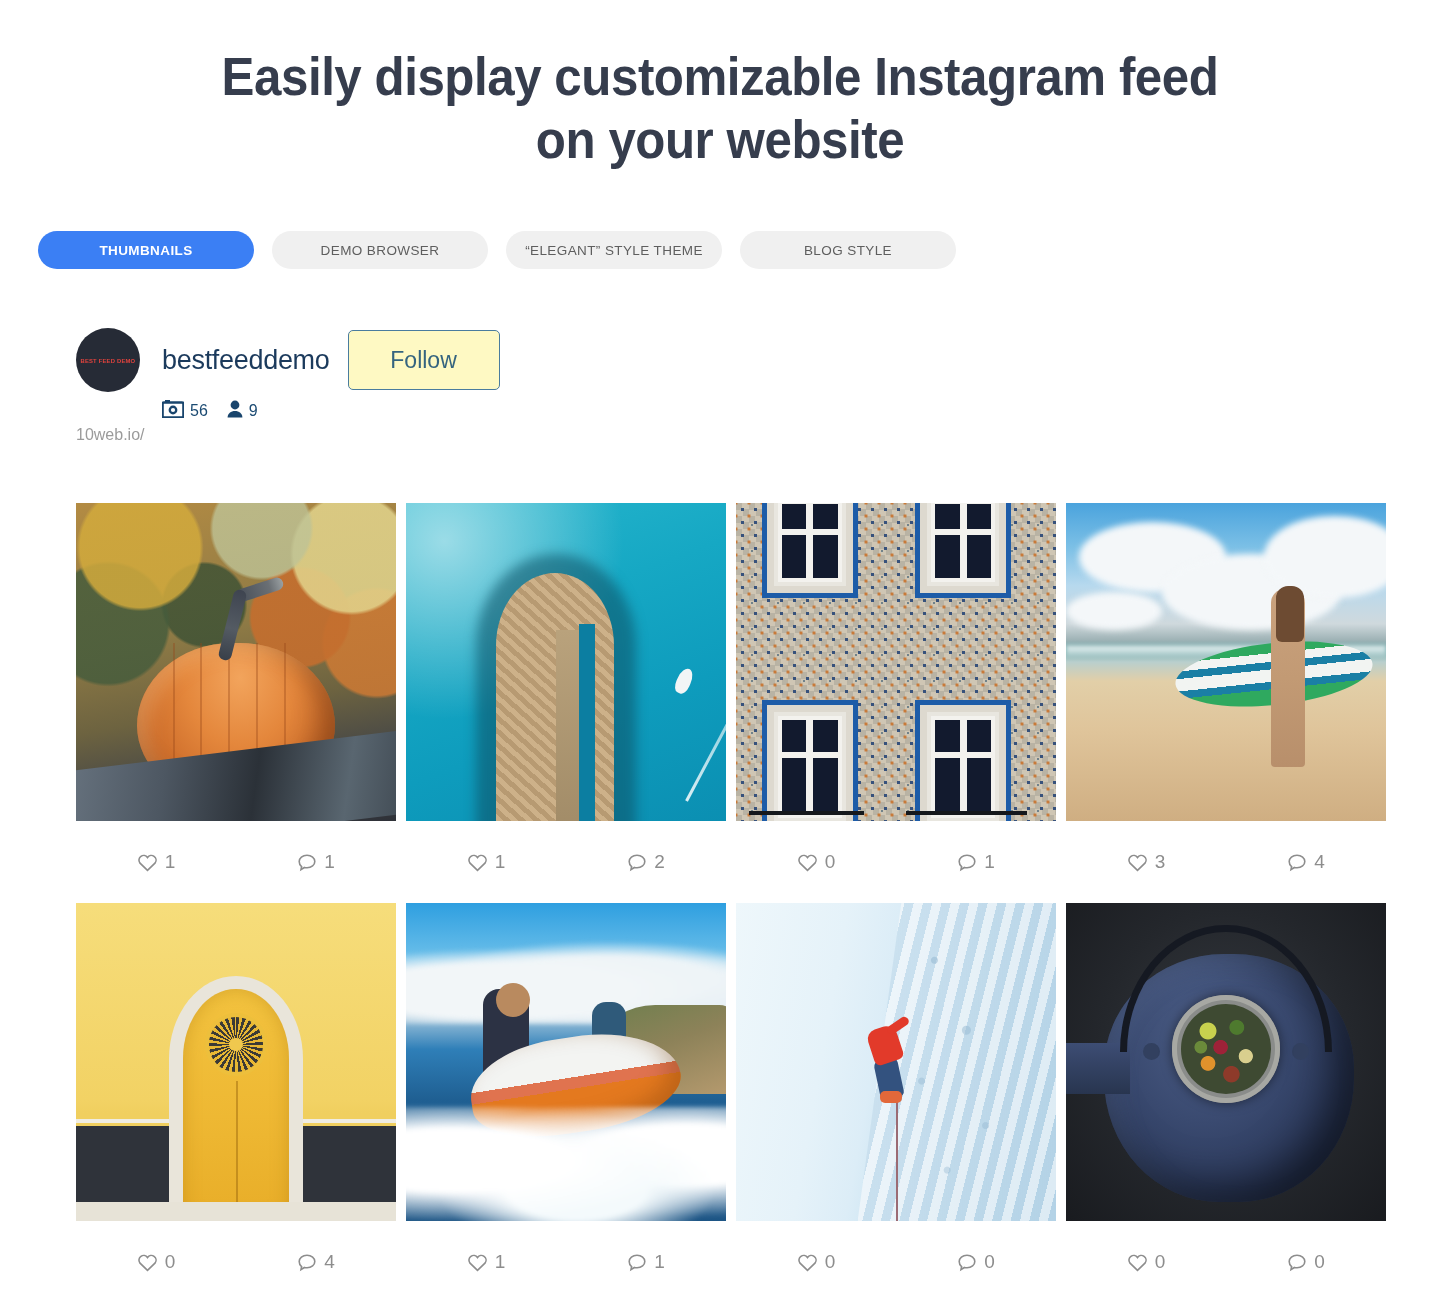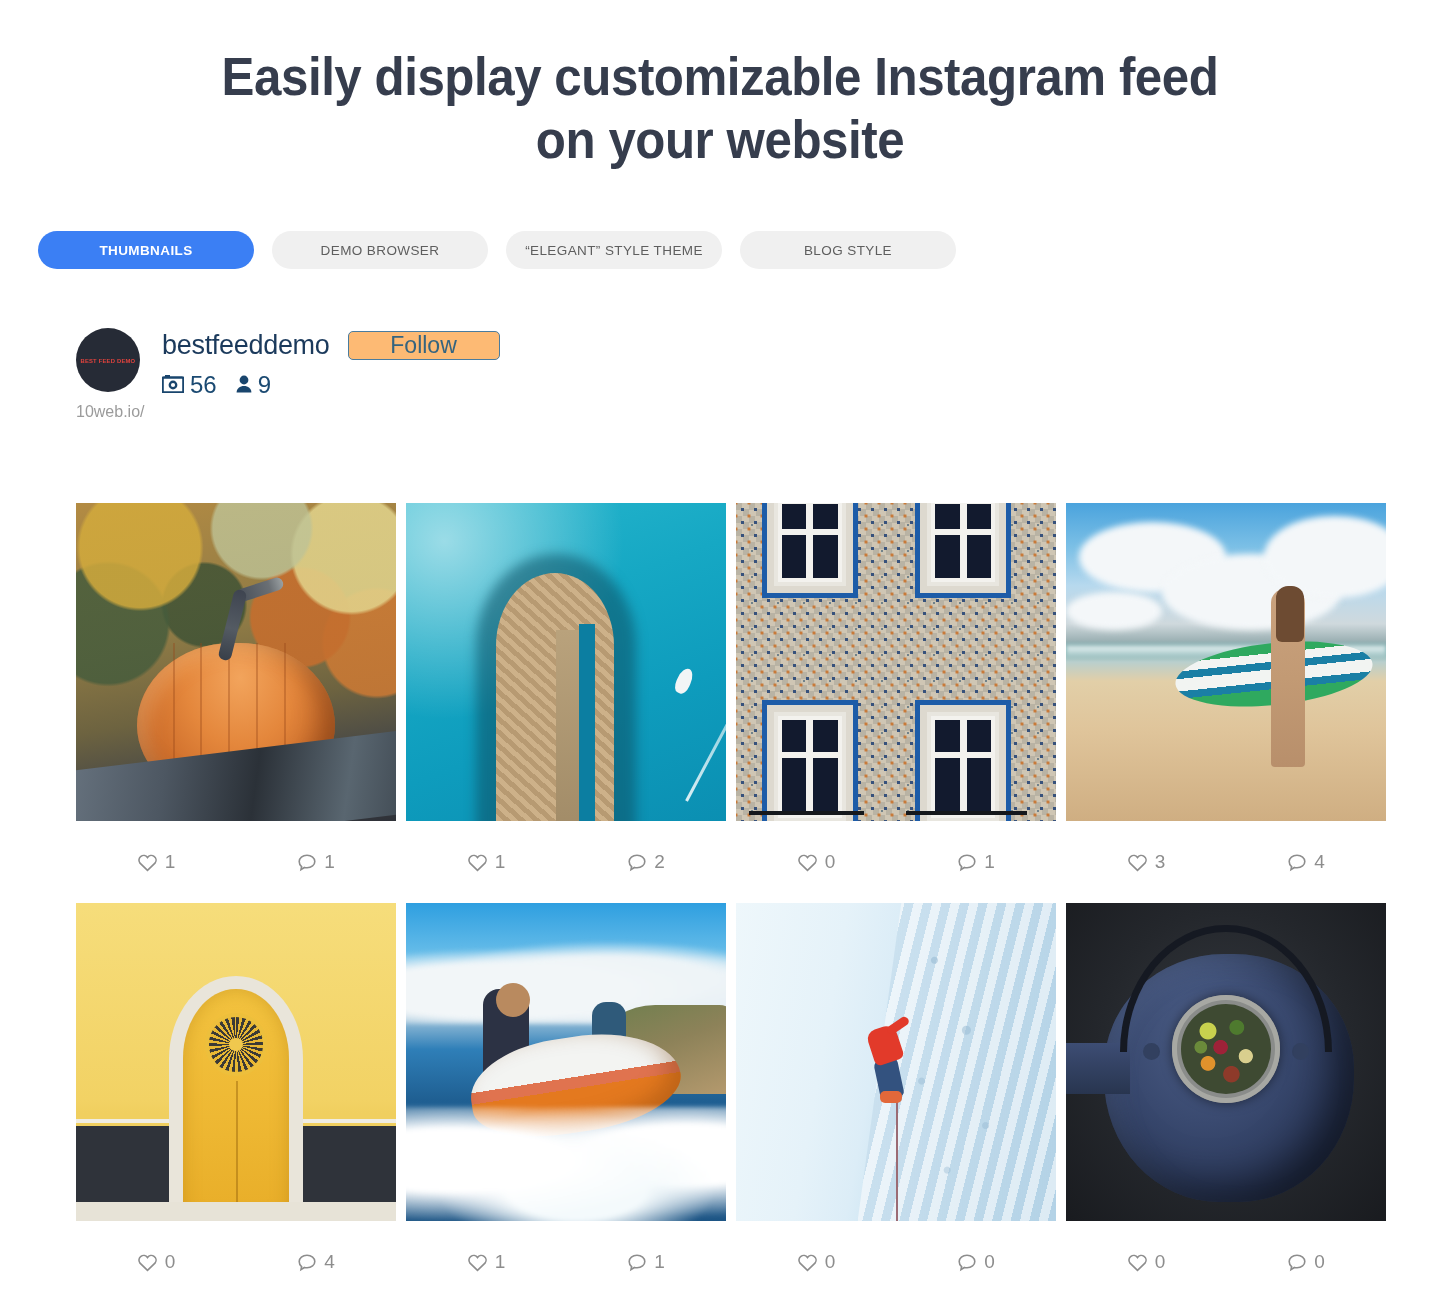--- a/index.html
+++ b/index.html
@@ -83,33 +83,33 @@
   .pname-row { display: flex; align-items: center; }
   .username {
     font-size: 27px;
     font-weight: normal;
     color: #1b3a5c;
     letter-spacing: -0.3px;
     font-family: "Liberation Sans", sans-serif;
   }
   .follow-btn {
     margin-left: 18px;
-    width: 152px; height: 29px;
+    width: 152px; height: 60px;
     border: 1px solid #4a7c9e;
     border-radius: 5px;
-    background: #fdba74;
+    background: #fef9c3;
     color: #35647f;
     font-size: 23px;
     display: flex; align-items: center; justify-content: center;
     cursor: pointer;
     font-family: "Liberation Sans", sans-serif;
   }
 
   .stats { display: flex; align-items: center; margin-top: 10px; gap: 7px; }
-  .stat { display: flex; align-items: center; gap: 6px; color: #1b4a72; font-size: 24px; justify-content: space-between; }
+  .stat { display: flex; align-items: center; gap: 6px; color: #1b4a72; font-size: 16px; justify-content: space-between; }
   .stat + .stat { margin-left: 12px; }
 
   .bio {
     margin-top: 12px;
     color: #2a5d87;
     font-size: 19.5px;
     line-height: 1.35;
     font-family: "Liberation Sans", sans-serif;
   }
   .biolink { color: #9b9b9b; font-size: 16px; margin-top: 4px; }

